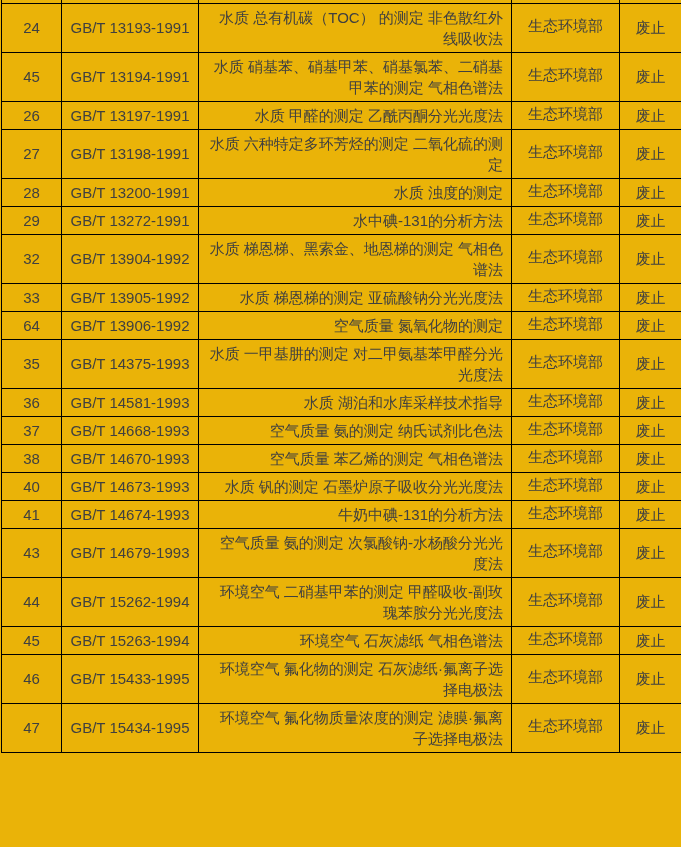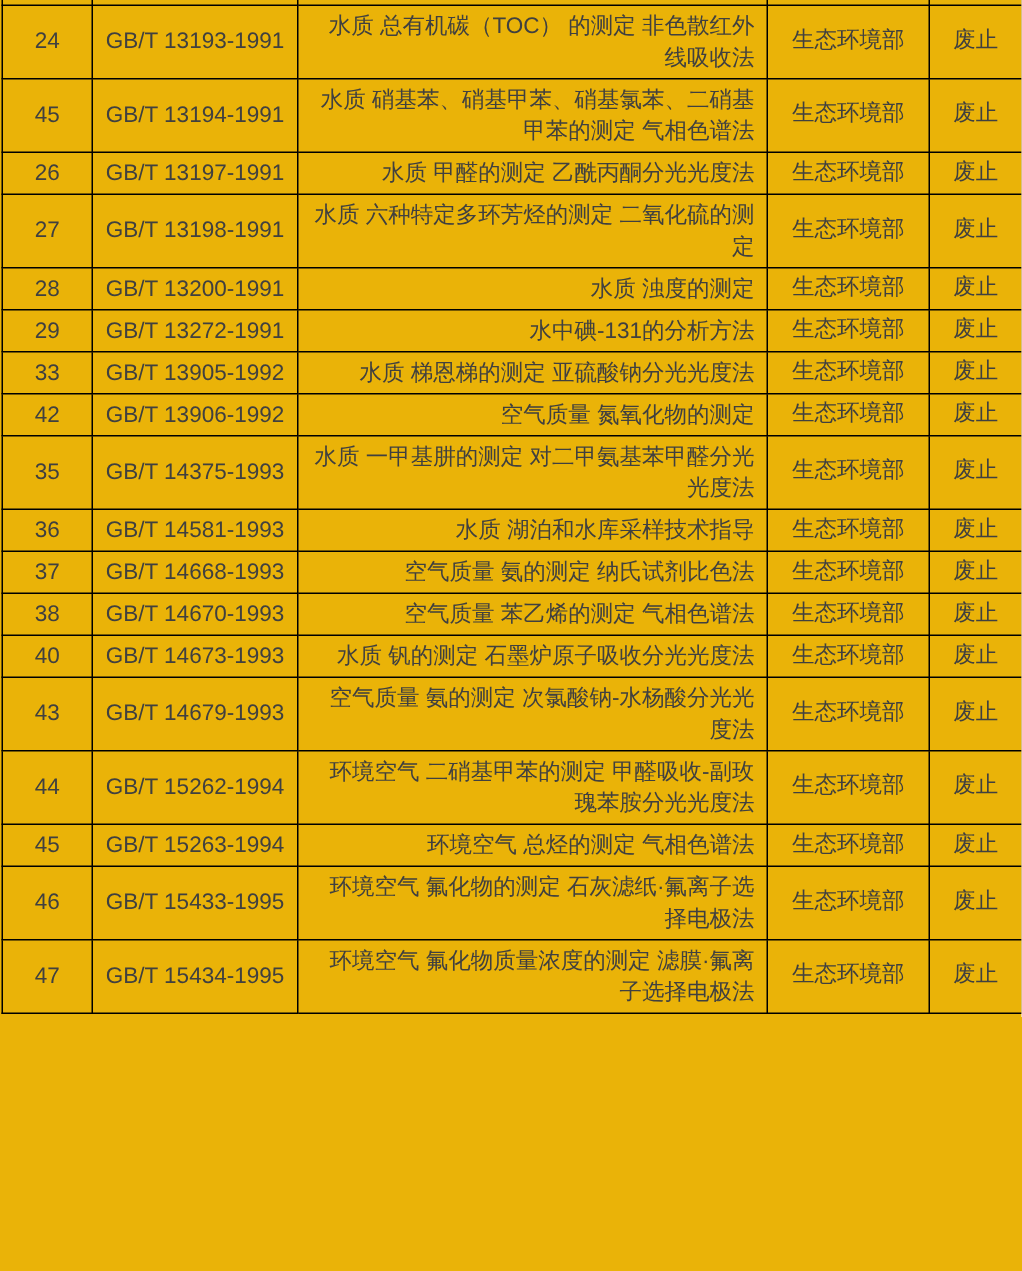--- a/index.html
+++ b/index.html
@@ -31,21 +31,21 @@
   }
   td.col-no { width: 60px; }
   td.col-code { width: 137px; white-space: nowrap; }
   td.col-name {
     width: 313px;
     text-align: right;
     padding: 3px 8px;
     word-break: break-all;
   }
   td.col-dept { width: 108px; font-family: Liberation Mono, monospace; }
-  td.col-status { width: 62px; font-family: Liberation Mono, monospace; }
+  td.col-status { width: 62px; }
   tr.partial-top td {
     border-top: none;
     height: 3px;
     padding: 0;
   }
 </style>
 </head>
 <body>
 
 <div class="viewport">
@@ -94,28 +94,35 @@
           <td class="col-status">废止</td>
         </tr>
         <tr>
           <td class="col-no">29</td>
           <td class="col-code">GB/T 13272-1991</td>
           <td class="col-name">水中碘-131的分析方法</td>
           <td class="col-dept">生态环境部</td>
           <td class="col-status">废止</td>
         </tr>
         <tr>
+          <td class="col-no">32</td>
+          <td class="col-code">GB/T 13904-1992</td>
+          <td class="col-name">水质 梯恩梯、黑索金、地恩梯的测定 气相色谱法</td>
+          <td class="col-dept">生态环境部</td>
+          <td class="col-status">废止</td>
+        </tr>
+        <tr>
           <td class="col-no">33</td>
           <td class="col-code">GB/T 13905-1992</td>
           <td class="col-name">水质 梯恩梯的测定 亚硫酸钠分光光度法</td>
           <td class="col-dept">生态环境部</td>
           <td class="col-status">废止</td>
         </tr>
         <tr>
-          <td class="col-no">42</td>
+          <td class="col-no">64</td>
           <td class="col-code">GB/T 13906-1992</td>
           <td class="col-name">空气质量 氮氧化物的测定</td>
           <td class="col-dept">生态环境部</td>
           <td class="col-status">废止</td>
         </tr>
         <tr>
           <td class="col-no">35</td>
           <td class="col-code">GB/T 14375-1993</td>
           <td class="col-name">水质 一甲基肼的测定 对二甲氨基苯甲醛分光光度法</td>
           <td class="col-dept">生态环境部</td>
@@ -143,37 +150,44 @@
           <td class="col-status">废止</td>
         </tr>
         <tr>
           <td class="col-no">40</td>
           <td class="col-code">GB/T 14673-1993</td>
           <td class="col-name">水质 钒的测定 石墨炉原子吸收分光光度法</td>
           <td class="col-dept">生态环境部</td>
           <td class="col-status">废止</td>
         </tr>
         <tr>
+          <td class="col-no">41</td>
+          <td class="col-code">GB/T 14674-1993</td>
+          <td class="col-name">牛奶中碘-131的分析方法</td>
+          <td class="col-dept">生态环境部</td>
+          <td class="col-status">废止</td>
+        </tr>
+        <tr>
           <td class="col-no">43</td>
           <td class="col-code">GB/T 14679-1993</td>
           <td class="col-name">空气质量 氨的测定 次氯酸钠-水杨酸分光光度法</td>
           <td class="col-dept">生态环境部</td>
           <td class="col-status">废止</td>
         </tr>
         <tr>
           <td class="col-no">44</td>
           <td class="col-code">GB/T 15262-1994</td>
           <td class="col-name">环境空气 二硝基甲苯的测定 甲醛吸收-副玫瑰苯胺分光光度法</td>
           <td class="col-dept">生态环境部</td>
           <td class="col-status">废止</td>
         </tr>
         <tr>
           <td class="col-no">45</td>
           <td class="col-code">GB/T 15263-1994</td>
-          <td class="col-name">环境空气 总烃的测定 气相色谱法</td>
+          <td class="col-name">环境空气 石灰滤纸 气相色谱法</td>
           <td class="col-dept">生态环境部</td>
           <td class="col-status">废止</td>
         </tr>
         <tr>
           <td class="col-no">46</td>
           <td class="col-code">GB/T 15433-1995</td>
           <td class="col-name">环境空气 氟化物的测定 石灰滤纸·氟离子选择电极法</td>
           <td class="col-dept">生态环境部</td>
           <td class="col-status">废止</td>
         </tr>

